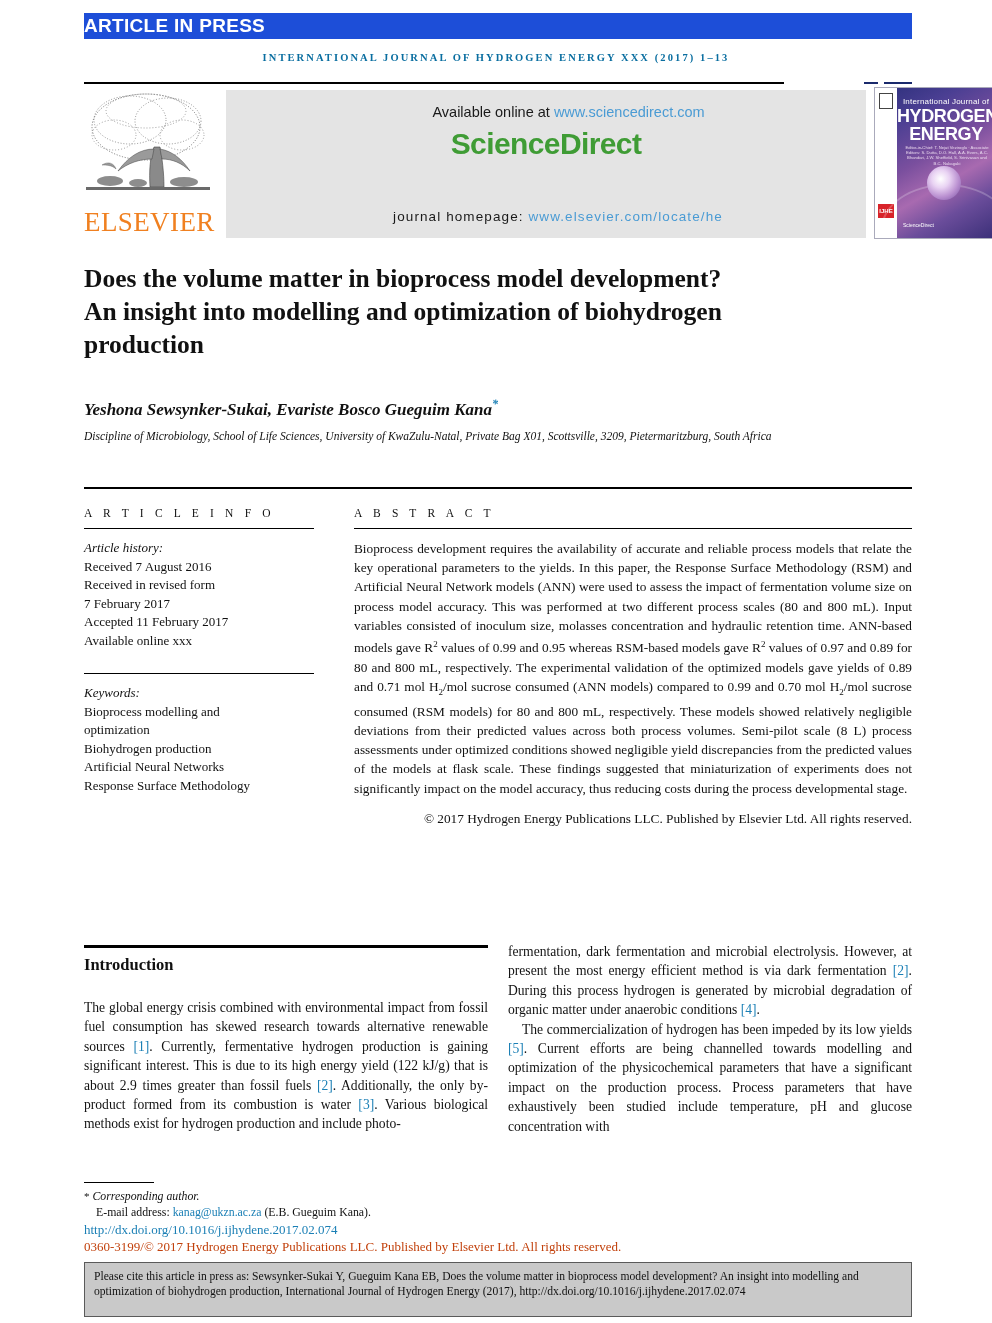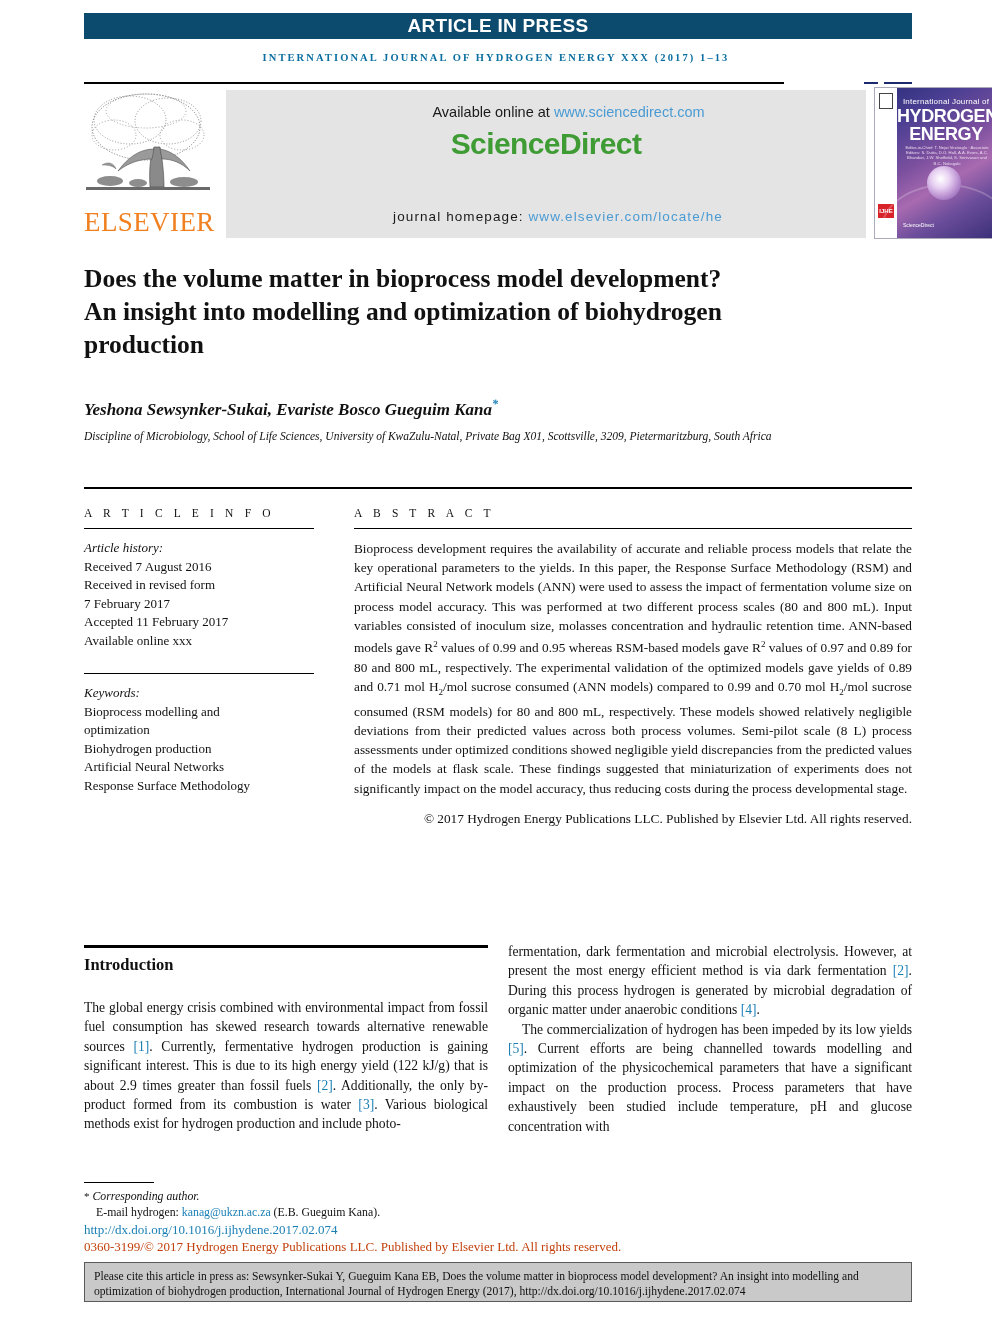--- a/index.html
+++ b/index.html
@@ -14,22 +14,22 @@
     overflow: hidden;
   }
 
   .page { position: relative; width: 992px; height: 1323px; }
 
   
   .aip-banner {
     position: absolute;
     left: 84px; top: 13px;
     width: 828px; height: 26px;
-    background: #0c4a6e;
-    display: flex; align-items: center; justify-content: center;
+    background: #1d4ed8;
+    display: flex; align-items: center; 
   }
   .aip-banner span {
     font-family: "Liberation Sans", sans-serif;
     font-weight: bold;
     font-size: 19px;
     letter-spacing: 0.3px;
     color: #ffffff;
   }
 
   
@@ -326,21 +326,21 @@
   .issn-line {
     position: absolute; left: 84px; top: 1239px;
     font-family: "Liberation Serif", serif;
     font-size: 13px;
     color: #c2410c;
   }
 
   
   .cite-box {
     position: absolute; left: 84px; top: 1262px;
-    width: 828px; height: 40px;
+    width: 828px; height: 55px;
     background: #c9c9c9;
     border: 1px solid #5a5a5a;
     padding: 6px 9px;
   }
   .cite-text {
     font-family: "Liberation Serif", serif;
     font-size: 11.6px;
     line-height: 15px;
     color: #111;
   }
@@ -472,21 +472,21 @@
     </div>
   </div>
 
   <div class="foot-rule"></div>
   <div class="footnote">
     <div>
       <span class="star">*</span>
       <span class="ital">Corresponding author.</span>
     </div>
     <div style="padding-left:12px">
-      <span>E-mail hydrogen: </span><a class="link" href="#">kanag@ukzn.ac.za</a><span> (E.B. Gueguim Kana).</span>
+      <span>E-mail address: </span><a class="link" href="#">kanag@ukzn.ac.za</a><span> (E.B. Gueguim Kana).</span>
     </div>
   </div>
 
   <div class="doi-line">
     <a class="link" href="#">http://dx.doi.org/10.1016/j.ijhydene.2017.02.074</a>
   </div>
   <div class="issn-line">0360-3199/© 2017 Hydrogen Energy Publications LLC. Published by Elsevier Ltd. All rights reserved.</div>
 
   <div class="cite-box">
     <div class="cite-text">Please cite this article in press as: Sewsynker-Sukai Y, Gueguim Kana EB, Does the volume matter in bioprocess model development? An insight into modelling and optimization of biohydrogen production, International Journal of Hydrogen Energy (2017), http://dx.doi.org/10.1016/j.ijhydene.2017.02.074</div>

